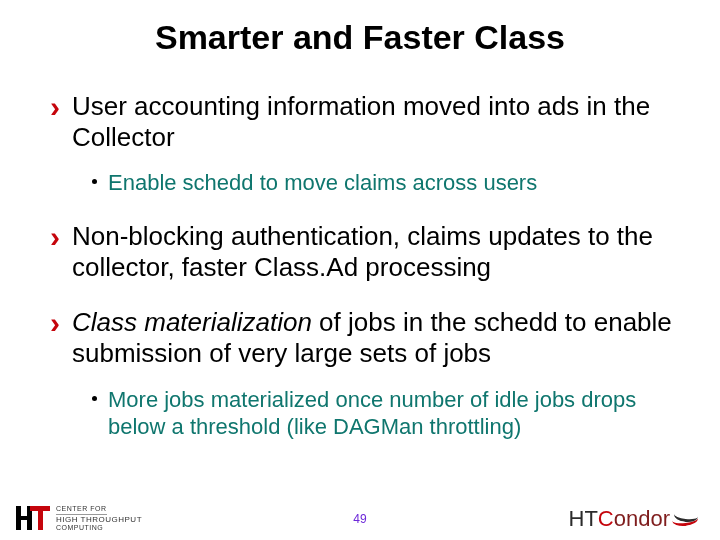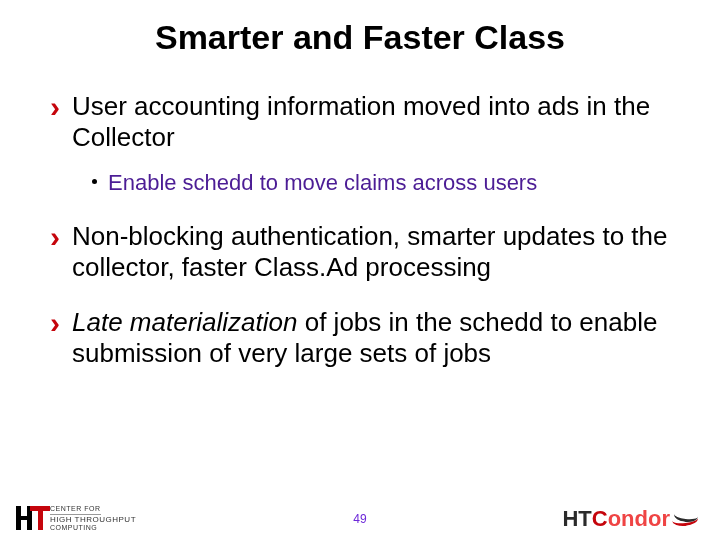--- a/index.html
+++ b/index.html
@@ -35,21 +35,21 @@
     position: absolute;
     left: 0;
     top: -2px;
     color: #c5050c;
     font-size: 30px;
     font-weight: bold;
   }
   .bullet-l2 {
     position: relative;
     font-size: 22px;
-    color: #4c1d95;
+    color: #0f766e;
     line-height: 1.25;
     margin: 16px 0 12px 42px;
     padding-left: 16px;
   }
   .bullet-l2::before {
     content: "";
     position: absolute;
     left: 0;
     top: 10px;
     width: 5px;
@@ -64,20 +64,21 @@
     left: 0;
     width: 720px;
     height: 48px;
   }
   .logo-left {
     position: absolute;
     left: 16px;
     bottom: 6px;
     display: flex;
     align-items: center;
+    gap: 6px;
   }
   .ht-mark {
     width: 34px;
     height: 30px;
     position: relative;
   }
   .ht-h {
     position: absolute;
     left: 0; top: 2px;
     width: 16px; height: 24px;
@@ -126,25 +127,25 @@
     font-size: 12px;
     color: #6d28d9;
   }
   .logo-right {
     position: absolute;
     right: 18px;
     bottom: 8px;
     display: flex;
     align-items: center;
     font-size: 22px;
-    font-weight: bold;
+    font-weight: normal;
   }
   .logo-right .ht { color: #2b2b2b; }
   .logo-right .c { color: #c5050c; }
-  .logo-right .ondor { color: #ef4444; }
+  .logo-right .ondor { color: #7f1d1d; }
   .swoosh {
     width: 30px;
     height: 24px;
     position: relative;
     margin-left: 2px;
   }
   .swoosh::before {
     content: "";
     position: absolute;
     left: 0; top: 6px;
@@ -166,23 +167,24 @@
 </head>
 <body>
 
 <div class="title">Smarter and Faster Class</div>
 
 <div class="content">
 
   <div class="bullet-l1">User accounting information moved into ads in the Collector</div>
   <div class="bullet-l2">Enable schedd to move claims across users</div>
 
-  <div class="bullet-l1">Non-blocking authentication, smarter updates to the collector, faster Class.Ad processing</div>
-
-  <div class="bullet-l1" id="b3"><span class="italic">Late materialization</span> of jobs in the schedd to enable submission of very large sets of jobs</div>
+  <div class="bullet-l1">Non-blocking authentication, claims updates to the collector, faster Class.Ad processing</div>
+
+  <div class="bullet-l1" id="b3"><span class="italic">Class materialization</span> of jobs in the schedd to enable submission of very large sets of jobs</div>
+  <div class="bullet-l2">More jobs materialized once number of idle jobs drops below a threshold (like DAGMan throttling)</div>
 
 </div>
 
 <div class="footer">
   <div class="logo-left">
     <div class="ht-mark">
       <div class="ht-h"></div>
       <div class="ht-t"></div>
     </div>
     <div class="ht-text">

